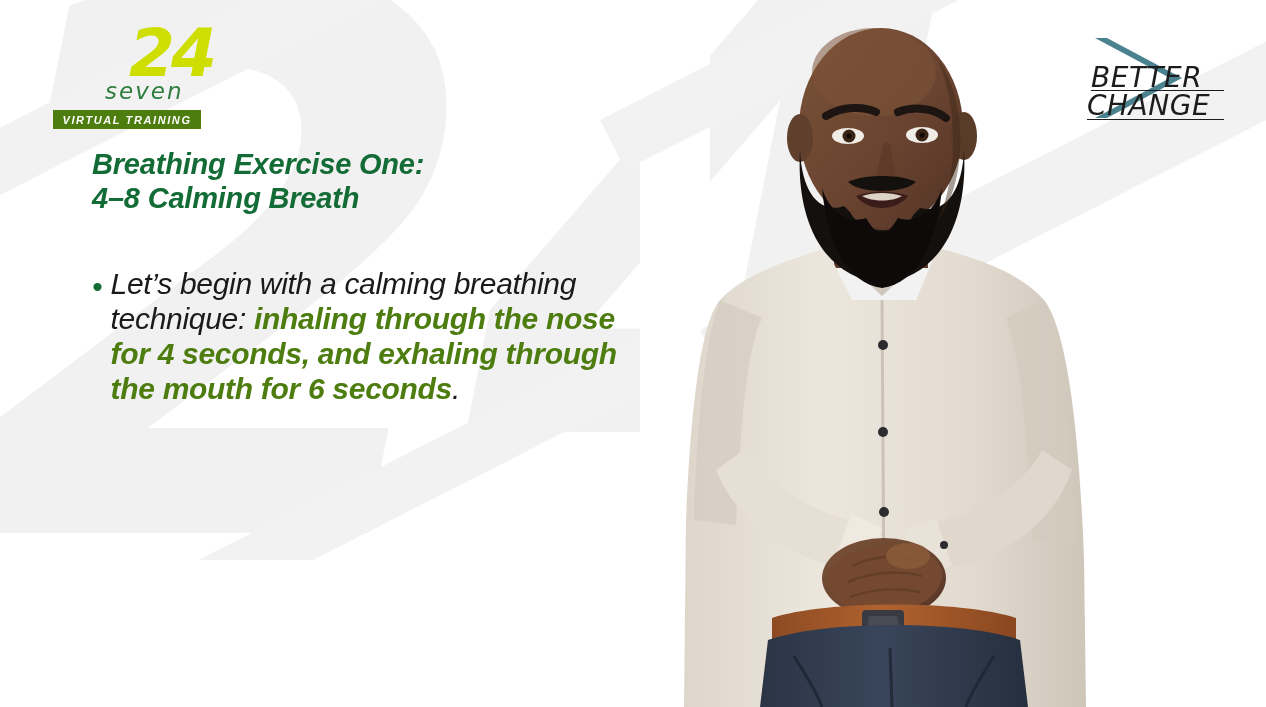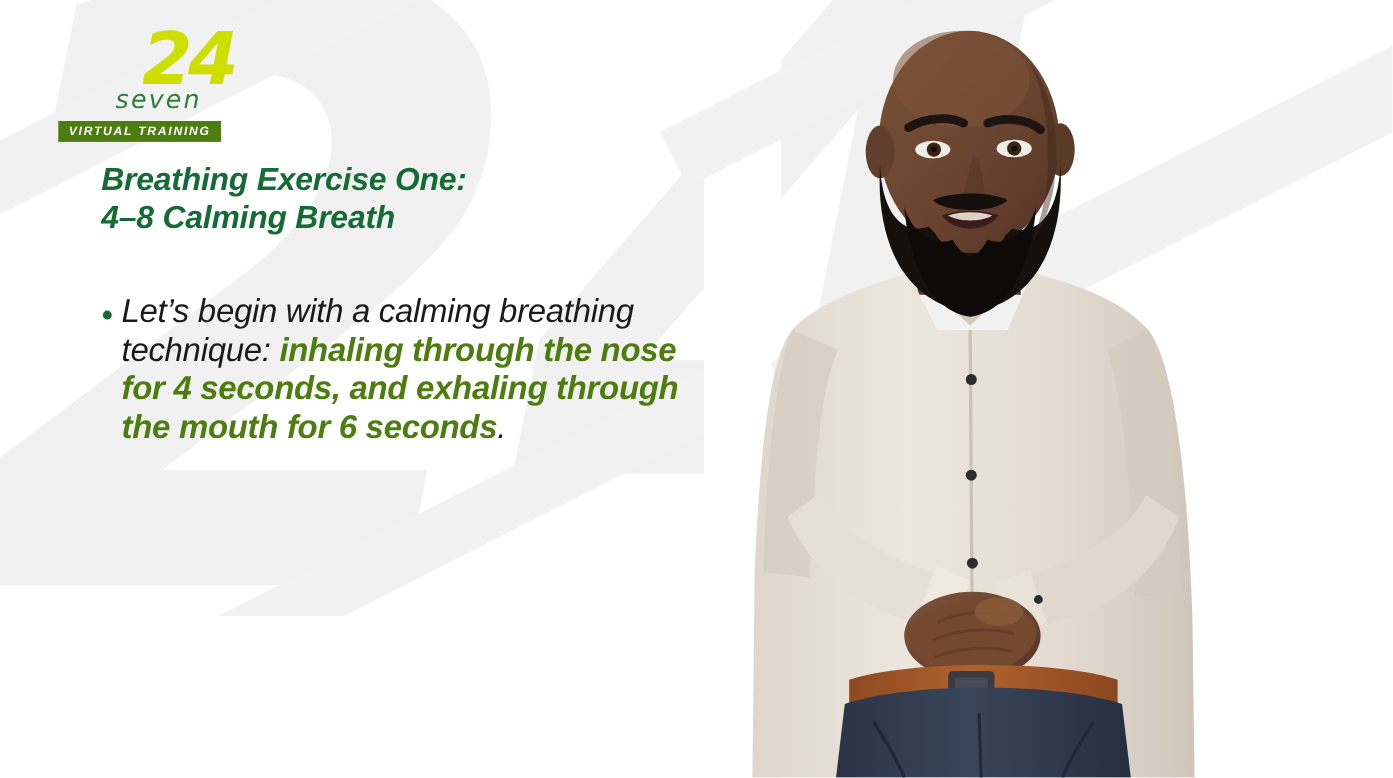--- a/index.html
+++ b/index.html
@@ -227,20 +227,30 @@
     <div class="wm-band b1"></div>
     <div class="wm-band b2"></div>
   </div>
 
   <div class="rg-logo">
     <span class="num-24">24</span>
     <span class="seven">seven</span>
     <div class="vt-banner">VIRTUAL TRAINING</div>
   </div>
 
+  <div class="bc-logo">
+    <svg width="150" height="102" viewBox="0 0 150 102">
+      <polygon points="10,8 22,8 97,48 85,48" fill="#4b8290"></polygon>
+      <polygon points="10,88 22,88 97,48 85,48" fill="#4b8290"></polygon>
+    </svg>
+    <span class="bc-word w1">BETTER</span>
+    <div class="bc-rule r1"></div>
+    <span class="bc-word w2">CHANGE</span>
+    <div class="bc-rule r2"></div>
+  </div>
 
   <div class="title">
     <span class="ln">Breathing Exercise One:</span>
     <span class="ln">4–8 Calming Breath</span>
   </div>
 
   <div class="bullet-block">
     <div class="bullet-row">
       <span class="bullet-dot">•</span>
       <span class="bullet-body"><span>Let’s begin with a calming breathing technique: </span><span class="em">inhaling through the nose for 4 seconds, and exhaling through the mouth for 6 seconds</span><span>.</span></span>

